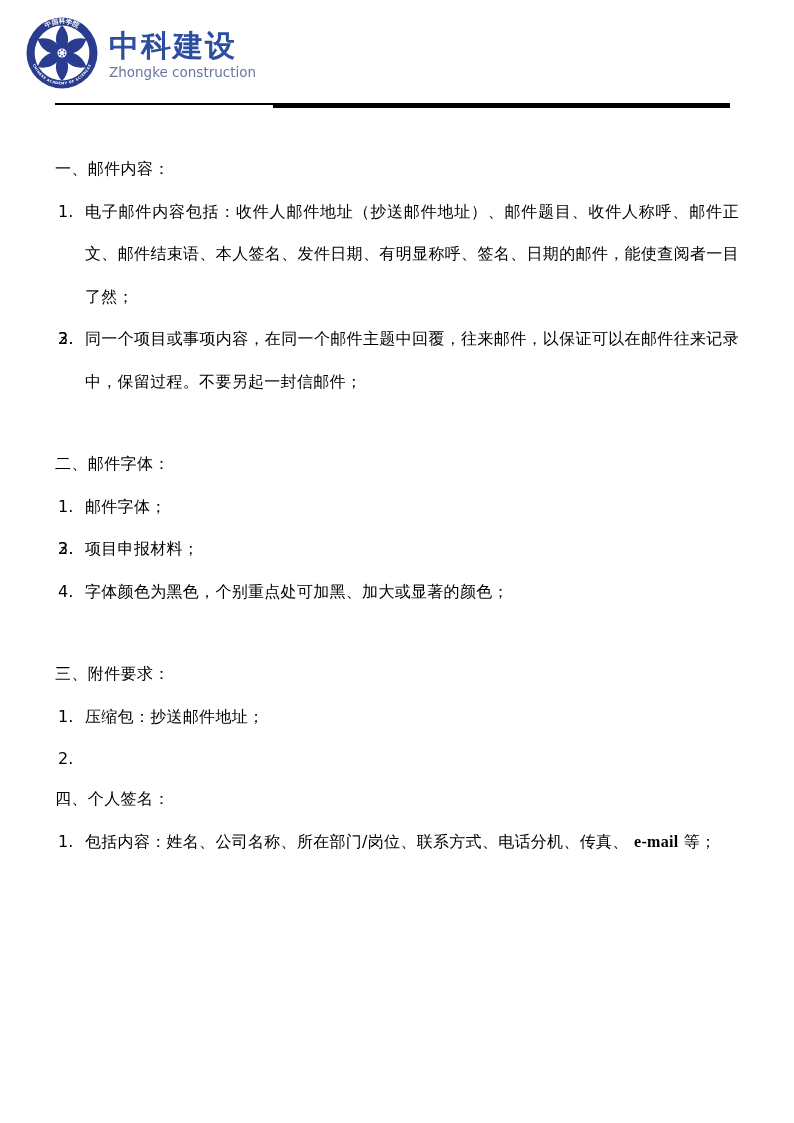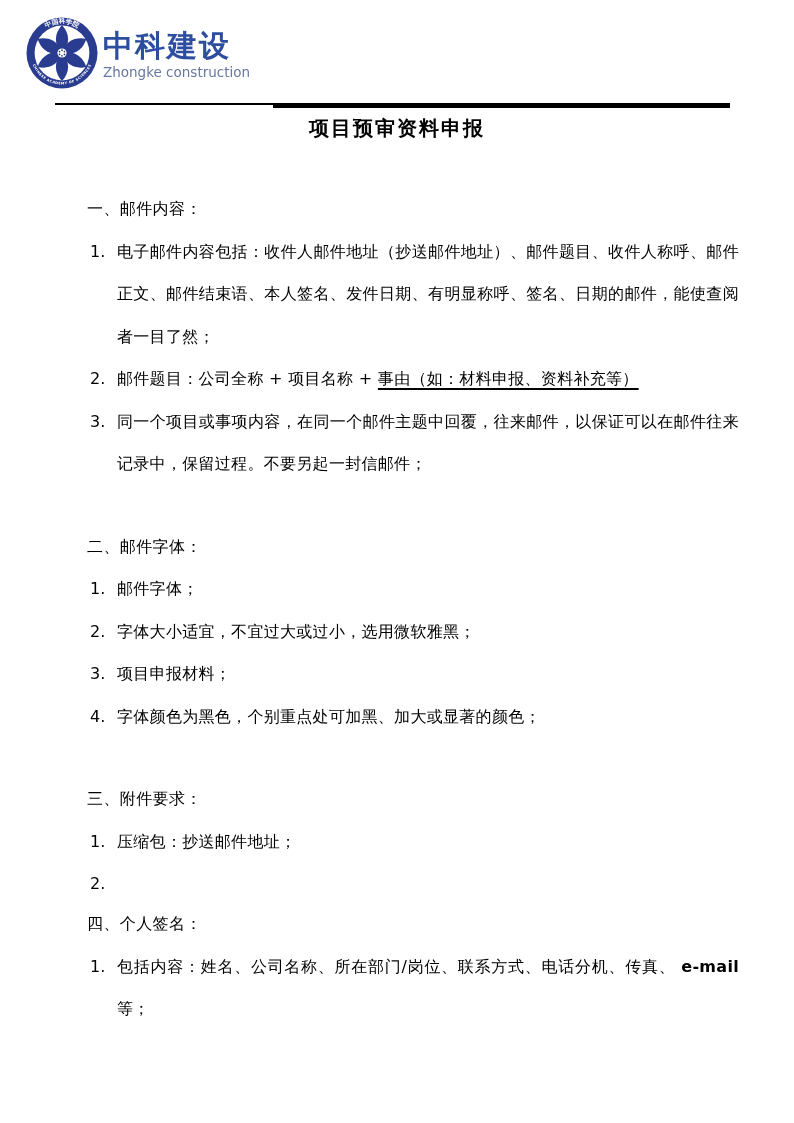--- a/index.html
+++ b/index.html
@@ -22,21 +22,21 @@
   }
   
   .logo-wrap {
     position: absolute;
     left: 25px;
     top: 16px;
     display: flex;
     align-items: flex-start;
   }
   .emblem { width: 74px; height: 74px; display: block; }
-  .brand-block { margin-left: 4px; margin-top: 14px; }
+  .brand-block { margin-left: 10px; margin-top: 14px; }
   .brand-cn {
     color: var(--brand-cn);
     font-size: 30px;
     font-weight: bold;
     letter-spacing: 2px;
     line-height: 32px;
   }
   .brand-en {
     color: var(--brand-en);
     font-size: 13.5px;
@@ -63,21 +63,21 @@
     width: 684px;
   }
   .doc-title {
     height: 40px;
     line-height: 40px;
     text-align: center;
     font-size: 20px;
     font-weight: bold;
     letter-spacing: 2px;
   }
-  .doc-section { margin-top: 40px; margin-left: 32px; }
+  .doc-section { margin-top: 40px; }
   .sec-heading {
     line-height: 42.5px;
     font-size: 16px;
     letter-spacing: 0.4px;
   }
   .item {
     position: relative;
     padding-left: 30px;
     line-height: 42.5px;
     font-size: 16px;
@@ -88,21 +88,21 @@
     position: absolute;
     left: 3px;
     top: 0;
     letter-spacing: 0;
   }
   .u {
     text-decoration: underline;
     text-underline-offset: 4px;
     text-decoration-thickness: 1.5px;
   }
-  .b { font-weight: bold; }
+  .b { font-weight: bold; font-family: Liberation Serif, serif; }
 </style>
 </head>
 <body>
 
 <div class="page">
 
   <div class="logo-wrap">
     <svg class="emblem" viewBox="0 0 100 100" aria-hidden="true">
       <circle cx="50" cy="50" r="48" fill="var(--emblem)"></circle>
       <circle cx="50" cy="50" r="37" fill="#ffffff"></circle>
@@ -138,32 +138,31 @@
     <div class="brand-block">
       <div class="brand-cn">中科建设</div>
       <div class="brand-en">Zhongke construction</div>
     </div>
   </div>
 
   <div class="rule-thin"></div>
   <div class="rule-thick"></div>
 
   <main class="content">
-    <div class="doc-title">项目预审资料申报</div>
     <div id="sections">
         <section class="doc-section">
           <div class="sec-heading">一、邮件内容：</div>
           <div class="item"><span class="num">1.</span><span><span>电子邮件内容包括：收件人邮件地址（抄送邮件地址）、邮件题目、收件人称呼、邮件正文、邮件结束语、本人签名、发件日期、有明显称呼、签名、日期的邮件，能使查阅者一目了然；</span></span></div>
-          <div class="item"><span class="num">2.</span><span><span>邮件题目：公司全称 + 项目名称 + </span><span class="u">事由（如：材料申报、资料补充等）</span></span></div>
+          <div class="item"><span class="num">2.</span></div>
           <div class="item"><span class="num">3.</span><span><span>同一个项目或事项内容，在同一个邮件主题中回覆，往来邮件，以保证可以在邮件往来记录中，保留过程。不要另起一封信邮件；</span></span></div>
         </section>
         <section class="doc-section">
           <div class="sec-heading">二、邮件字体：</div>
           <div class="item"><span class="num">1.</span><span><span>邮件字体；</span></span></div>
-          <div class="item"><span class="num">2.</span><span><span>字体大小适宜，不宜过大或过小，选用微软雅黑；</span></span></div>
+          <div class="item"><span class="num">2.</span></div>
           <div class="item"><span class="num">3.</span><span><span>项目申报材料；</span></span></div>
           <div class="item"><span class="num">4.</span><span><span>字体颜色为黑色，个别重点处可加黑、加大或显著的颜色；</span></span></div>
         </section>
         <section class="doc-section">
           <div class="sec-heading">三、附件要求：</div>
           <div class="item"><span class="num">1.</span><span><span>压缩包：抄送邮件地址；</span></span></div>
           <div class="item"><span class="num">2.</span></div>
         </section>
         <section class="doc-section">
           <div class="sec-heading">四、个人签名：</div>

